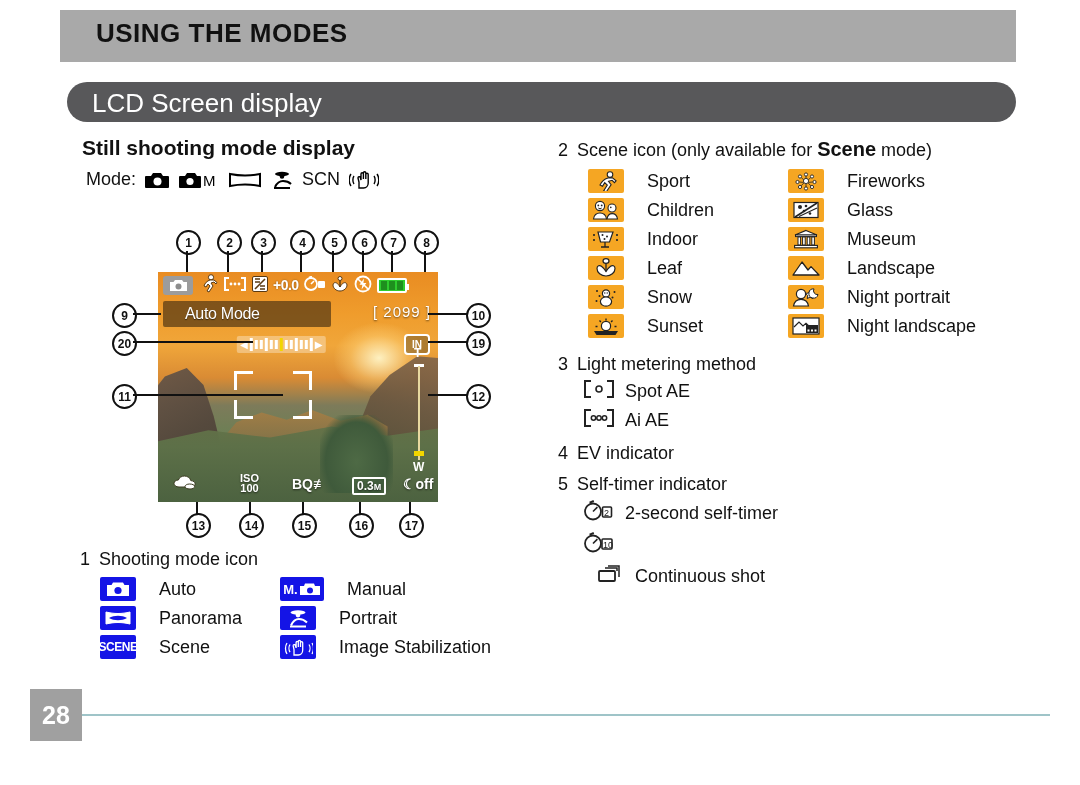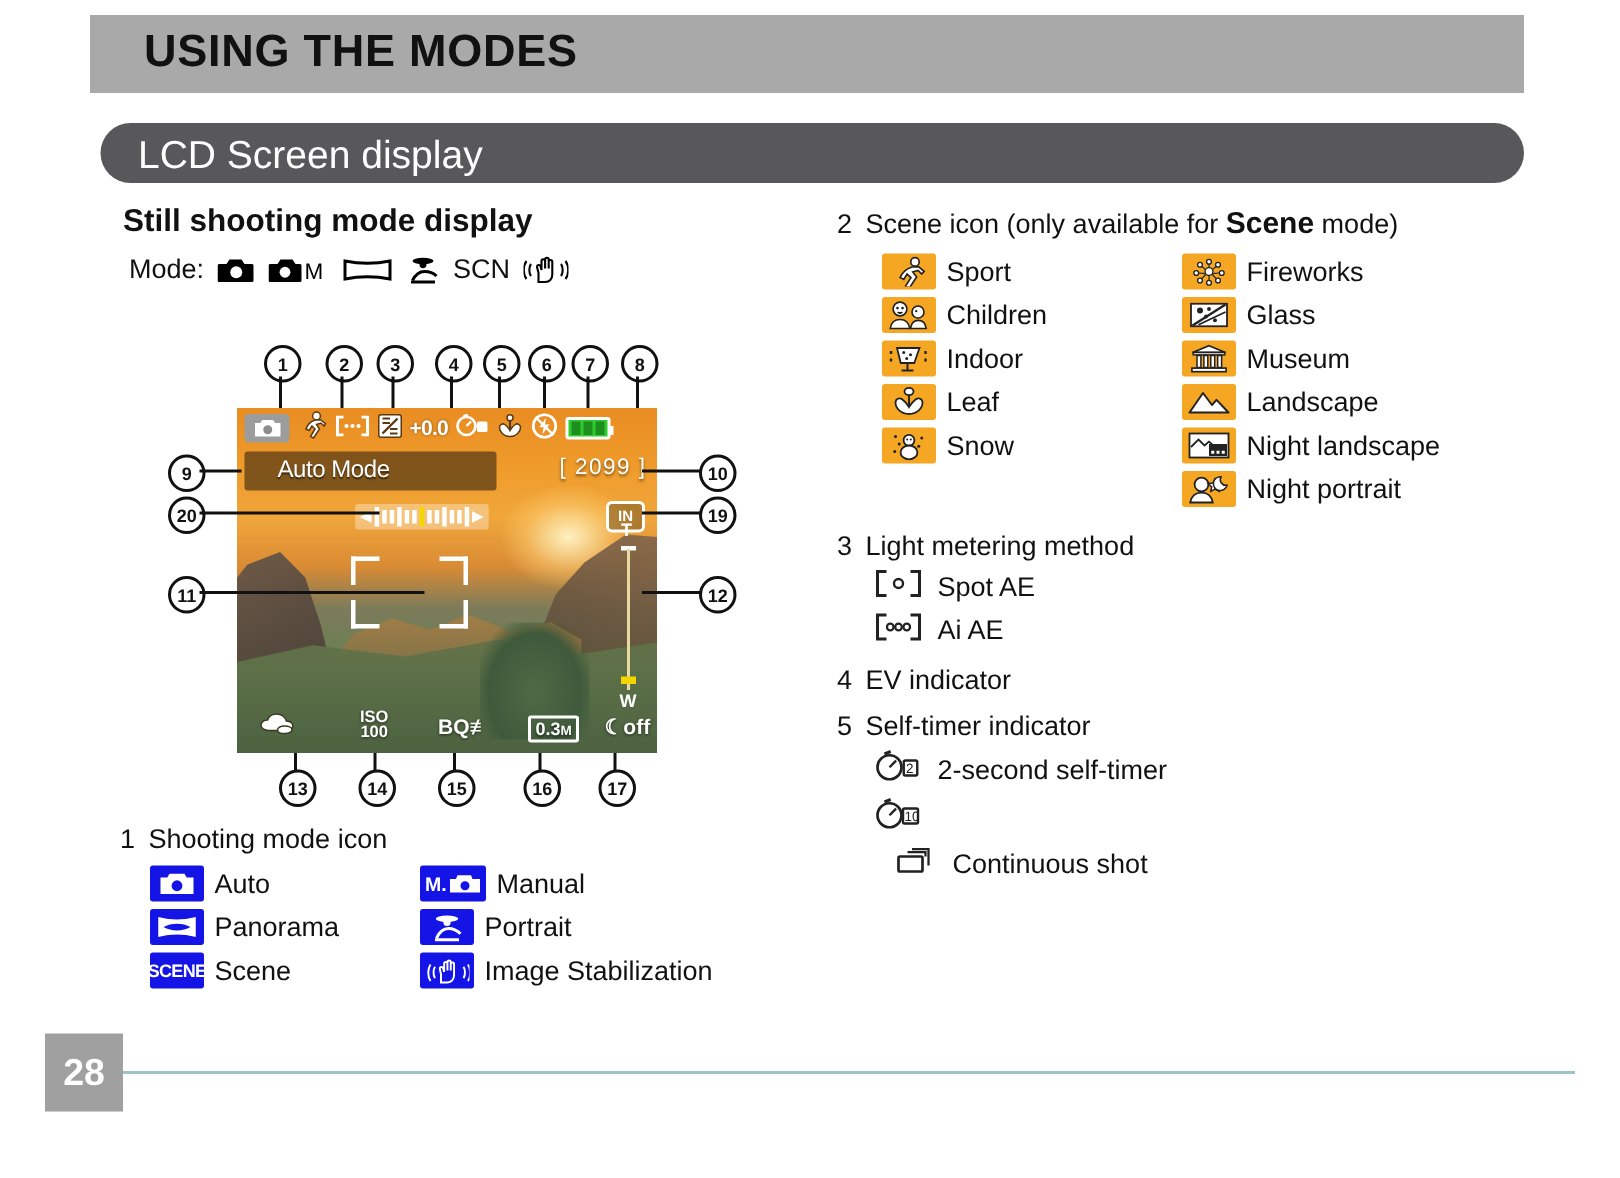--- a/index.html
+++ b/index.html
@@ -10,21 +10,21 @@
   }
   .page{position:absolute;left:0;top:0;width:1080px;height:785px;}
 
   
   .chapter-bar{
     position:absolute;left:60px;top:10px;width:956px;height:52px;
     background:#a9a9a9;
   }
   .chapter-title{
     position:absolute;left:96px;top:18px;
-    font-size:30px;font-weight:bold;letter-spacing:.5px;color:#111;
+    font-size:26px;font-weight:bold;letter-spacing:.5px;color:#111;
     font-family:"Liberation Sans", sans-serif;
   }
   .section-bar{
     position:absolute;left:67px;top:82px;width:949px;height:40px;
     background:#58585a;border-radius:20px;
   }
   .section-title{
     position:absolute;left:92px;top:88px;
     font-size:26px;color:#ffffff;font-weight:normal;
   }
@@ -159,21 +159,21 @@
   }
   .lead{position:absolute;background:#111;}
   .lead.v{width:2px;}
   .lead.h{height:2px;}
 
   
   .numline{font-size:18px;color:#111;display:flex;gap:9px;align-items:baseline;}
   .numline .n{width:12px;text-align:right;flex:none;}
   .grid2{display:flex;}
   .gcol{display:flex;flex-direction:column;}
-  .item{display:flex;align-items:center;gap:7px;margin-top:5px;font-size:18px;}
+  .item{display:flex;align-items:center;gap:23px;margin-top:5px;font-size:18px;}
   .item .txt{white-space:nowrap;}
 
   .chip{
     width:36px;height:24px;border-radius:2px;flex:none;
     display:flex;align-items:center;justify-content:center;
   }
   .chip.blue{background:#1414e6;}
   .chip.amber{background:#f5a623;}
   .scenetxt{color:#fff;font-size:12px;font-weight:bold;letter-spacing:-.5px;}
   .mtxt{color:#fff;font-size:13px;font-weight:bold;}
@@ -557,20 +557,30 @@
                 <circle cx="5" cy="4" r="1" fill="#222"></circle>
                 <circle cx="7.5" cy="9" r="1" fill="#222"></circle>
                 <circle cx="22.5" cy="5" r="1" fill="#222"></circle>
                 <circle cx="20.5" cy="10.5" r="1" fill="#222"></circle>
                 <circle cx="4.5" cy="14" r="1" fill="#222"></circle>
               </svg>
           </span>
           <span class="txt">Snow</span>
         </div>
 
+        <div class="item">
+          <span class="chip amber">
+            <svg width="30" height="20" viewBox="0 0 30 20">
+                <circle cx="15" cy="10" r="4.6" fill="#fff" stroke="#222" stroke-width="1.2"></circle>
+                <path d="M15 2.5v2M8.5 4.5l1.4 1.4M21.5 4.5l-1.4 1.4M4.5 10.5h2M23.5 10.5h2" stroke="#222" stroke-width="1.4"></path>
+                <path d="M3 15h24l-2.5 4h-19z" fill="#222"></path>
+              </svg>
+          </span>
+          <span class="txt">Sunset</span>
+        </div>
       </div>
 
       <div class="gcol">
 
         <div class="item">
           <span class="chip amber">
             <svg width="28" height="20" viewBox="0 0 28 20">
                 <g fill="#fff" stroke="#222" stroke-width=".9">
                   <circle cx="14" cy="10" r="2.6"></circle>
                   <circle cx="8" cy="5.5" r="1.6"></circle>
@@ -625,41 +635,41 @@
             <svg width="30" height="18" viewBox="0 0 30 18">
                 <path d="M2 16L11 3l6 8 3-3.4 8 8.4z" fill="#fff" stroke="#222" stroke-width="1.3" stroke-linejoin="round"></path>
               </svg>
           </span>
           <span class="txt">Landscape</span>
         </div>
 
         <div class="item">
           <span class="chip amber">
             <svg width="30" height="20" viewBox="0 0 30 20">
+                <circle cx="10" cy="7" r="4.6" fill="#fff" stroke="#222" stroke-width="1.2"></circle>
+                <path d="M2.5 19c.8-4.4 3.8-6.6 7.5-6.6s6.7 2.2 7.5 6.6z" fill="#fff" stroke="#222" stroke-width="1.2"></path>
+                <path d="M19 3.2l1.4 2.8 3.1.4-2.3 2.2.6 3-2.8-1.5-2.8 1.5.6-3-2.3-2.2 3.1-.4z" fill="#fff" stroke="#222" stroke-width="1"></path>
+                <path d="M27 7.5a4.6 4.6 0 1 1-4-5.6 3.8 3.8 0 0 0 4 5.6z" fill="#fff" stroke="#222" stroke-width="1"></path>
+              </svg>
+          </span>
+          <span class="txt">Night portrait</span>
+        </div>
+
+        <div class="item">
+          <span class="chip amber">
+            <svg width="30" height="20" viewBox="0 0 30 20">
                 <rect x="2" y="2" width="26" height="16" fill="#fff" stroke="#222" stroke-width="1.2"></rect>
                 <path d="M3 11l5-5 4 4 3-2.6 4 3.6" fill="none" stroke="#222" stroke-width="1.2"></path>
                 <rect x="15" y="9" width="12" height="8" fill="#222"></rect>
                 <rect x="16.5" y="13.5" width="2" height="2" fill="#fff"></rect>
                 <rect x="20" y="13.5" width="2" height="2" fill="#fff"></rect>
                 <rect x="23.5" y="13.5" width="2" height="2" fill="#fff"></rect>
               </svg>
           </span>
           <span class="txt">Night landscape</span>
-        </div>
-
-        <div class="item">
-          <span class="chip amber">
-            <svg width="30" height="20" viewBox="0 0 30 20">
-                <circle cx="10" cy="7" r="4.6" fill="#fff" stroke="#222" stroke-width="1.2"></circle>
-                <path d="M2.5 19c.8-4.4 3.8-6.6 7.5-6.6s6.7 2.2 7.5 6.6z" fill="#fff" stroke="#222" stroke-width="1.2"></path>
-                <path d="M19 3.2l1.4 2.8 3.1.4-2.3 2.2.6 3-2.8-1.5-2.8 1.5.6-3-2.3-2.2 3.1-.4z" fill="#fff" stroke="#222" stroke-width="1"></path>
-                <path d="M27 7.5a4.6 4.6 0 1 1-4-5.6 3.8 3.8 0 0 0 4 5.6z" fill="#fff" stroke="#222" stroke-width="1"></path>
-              </svg>
-          </span>
-          <span class="txt">Night portrait</span>
         </div>
       </div>
     </div>
 
     <div class="numline" style="margin-top:16px;">
       <span class="n">3</span>
       <span>Light metering method</span>
     </div>
 
     <div class="meterrow">

